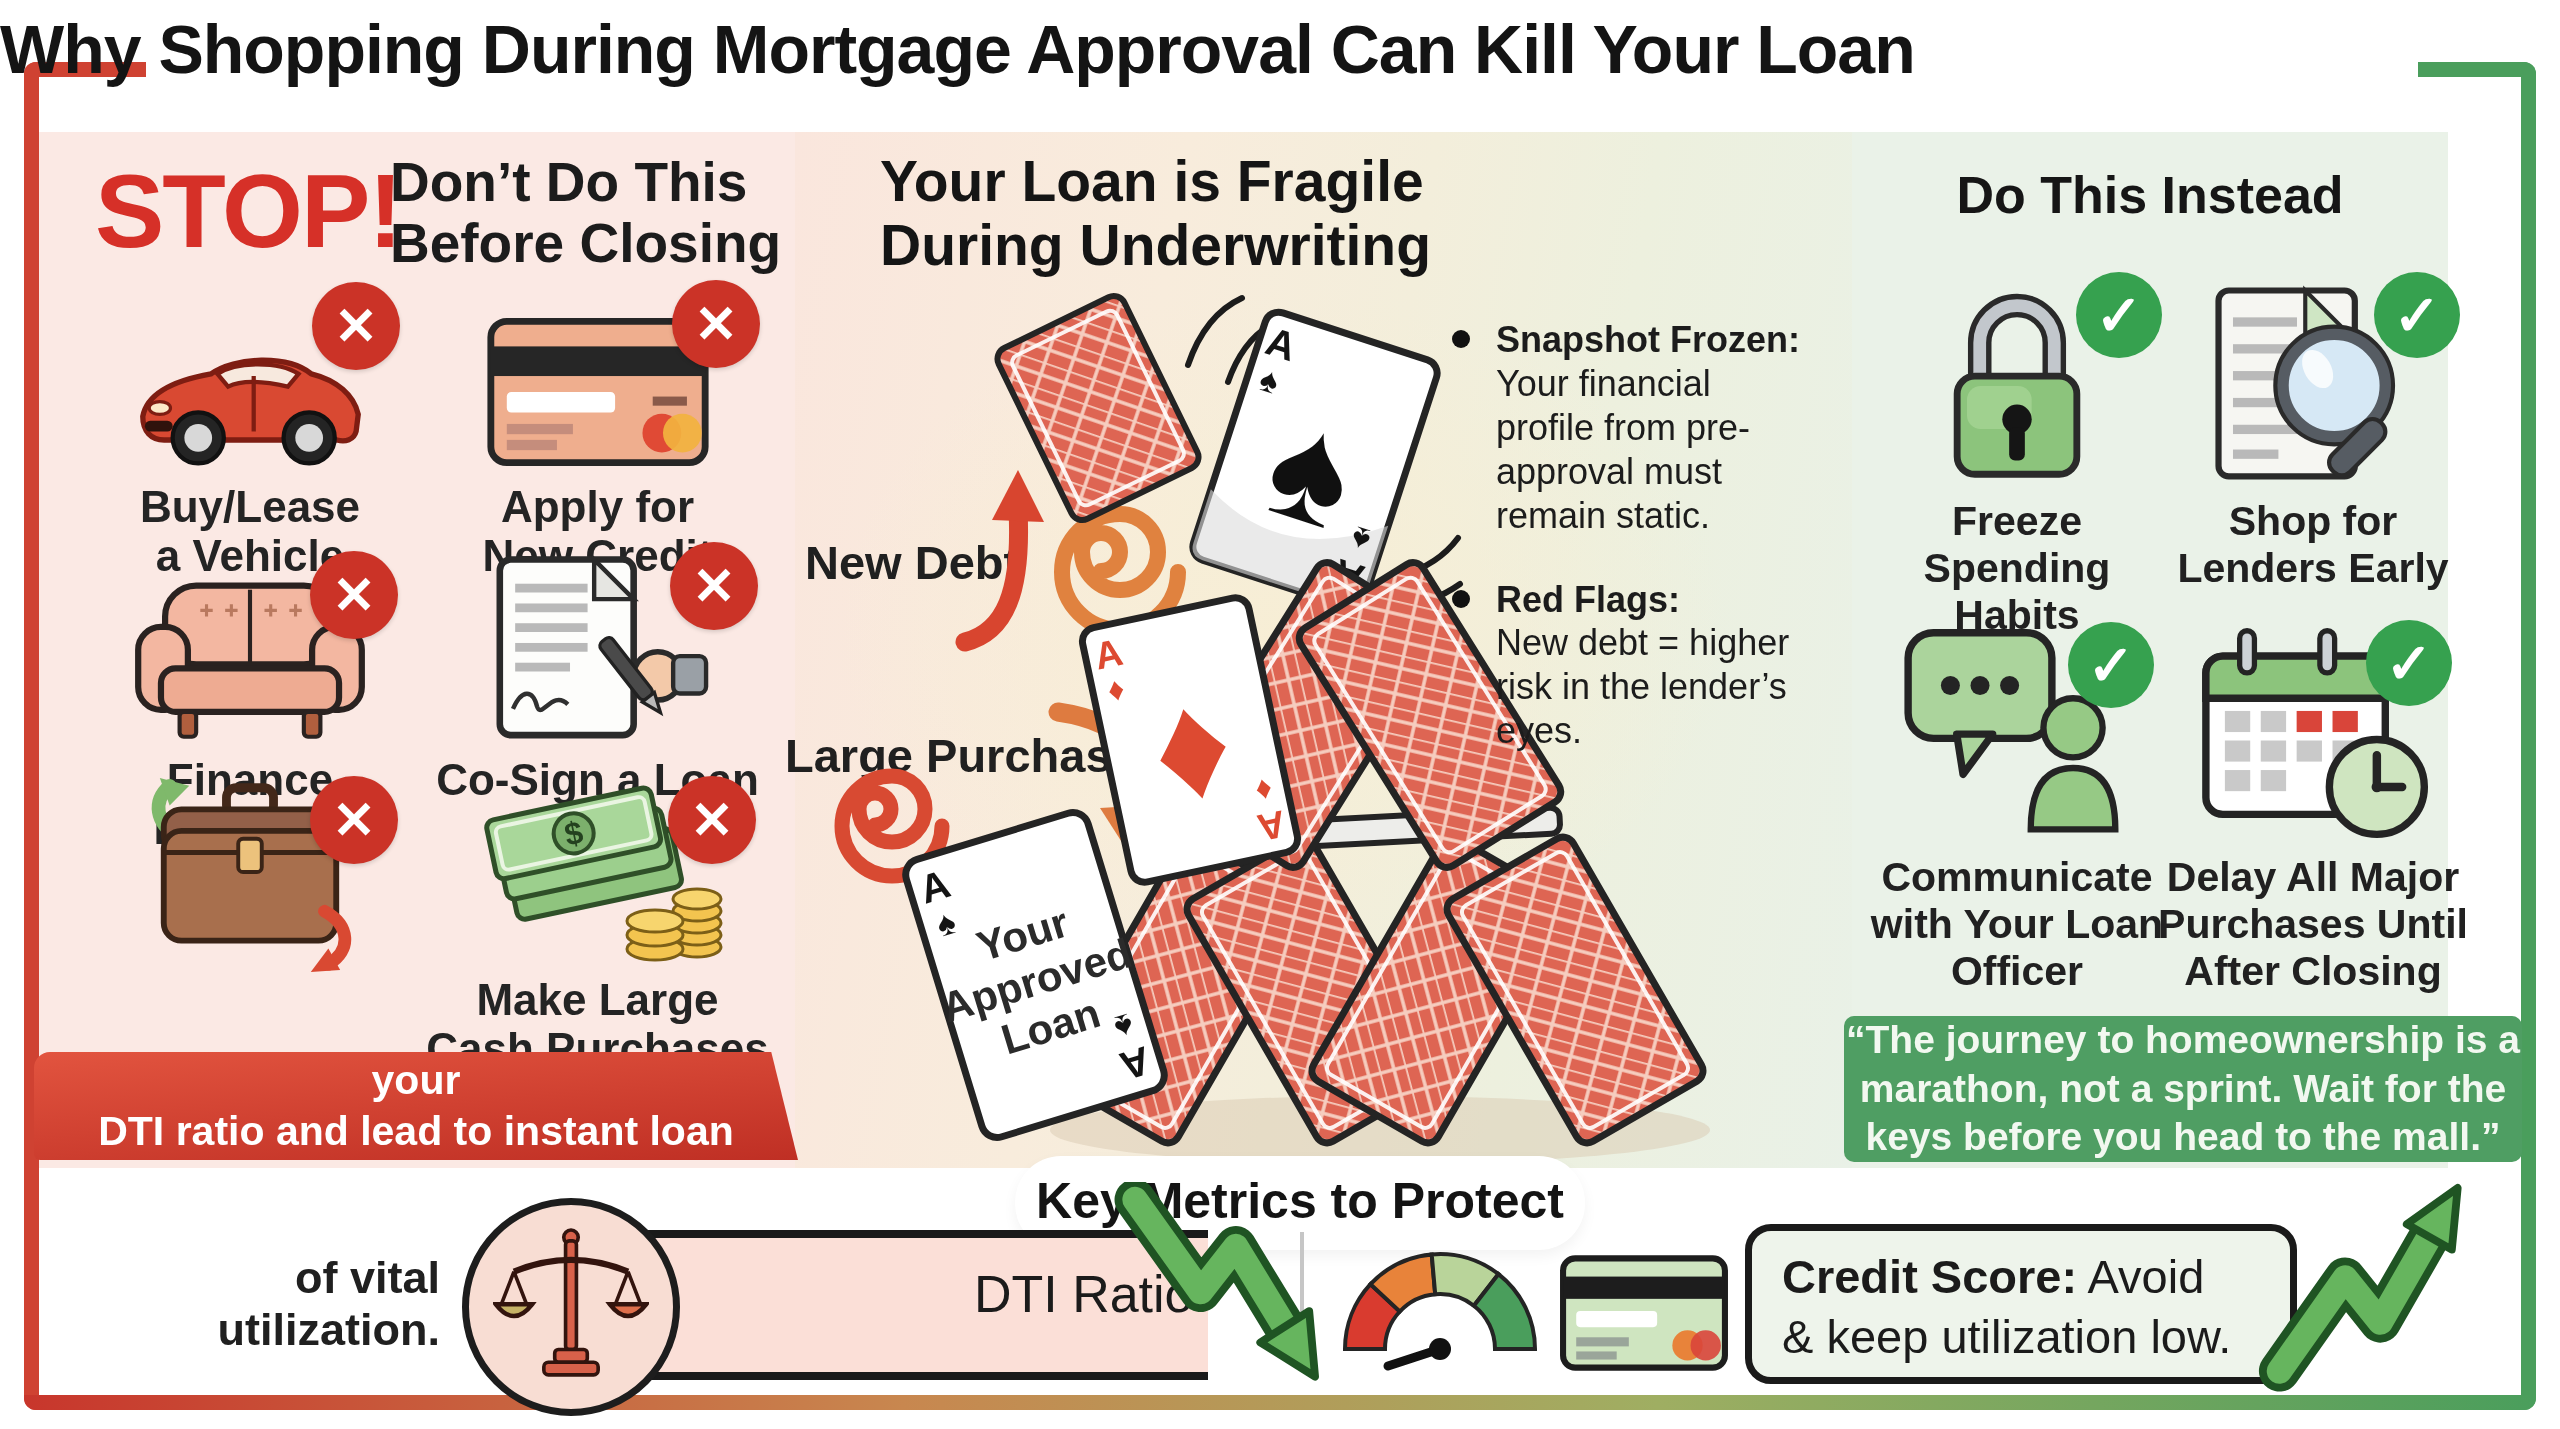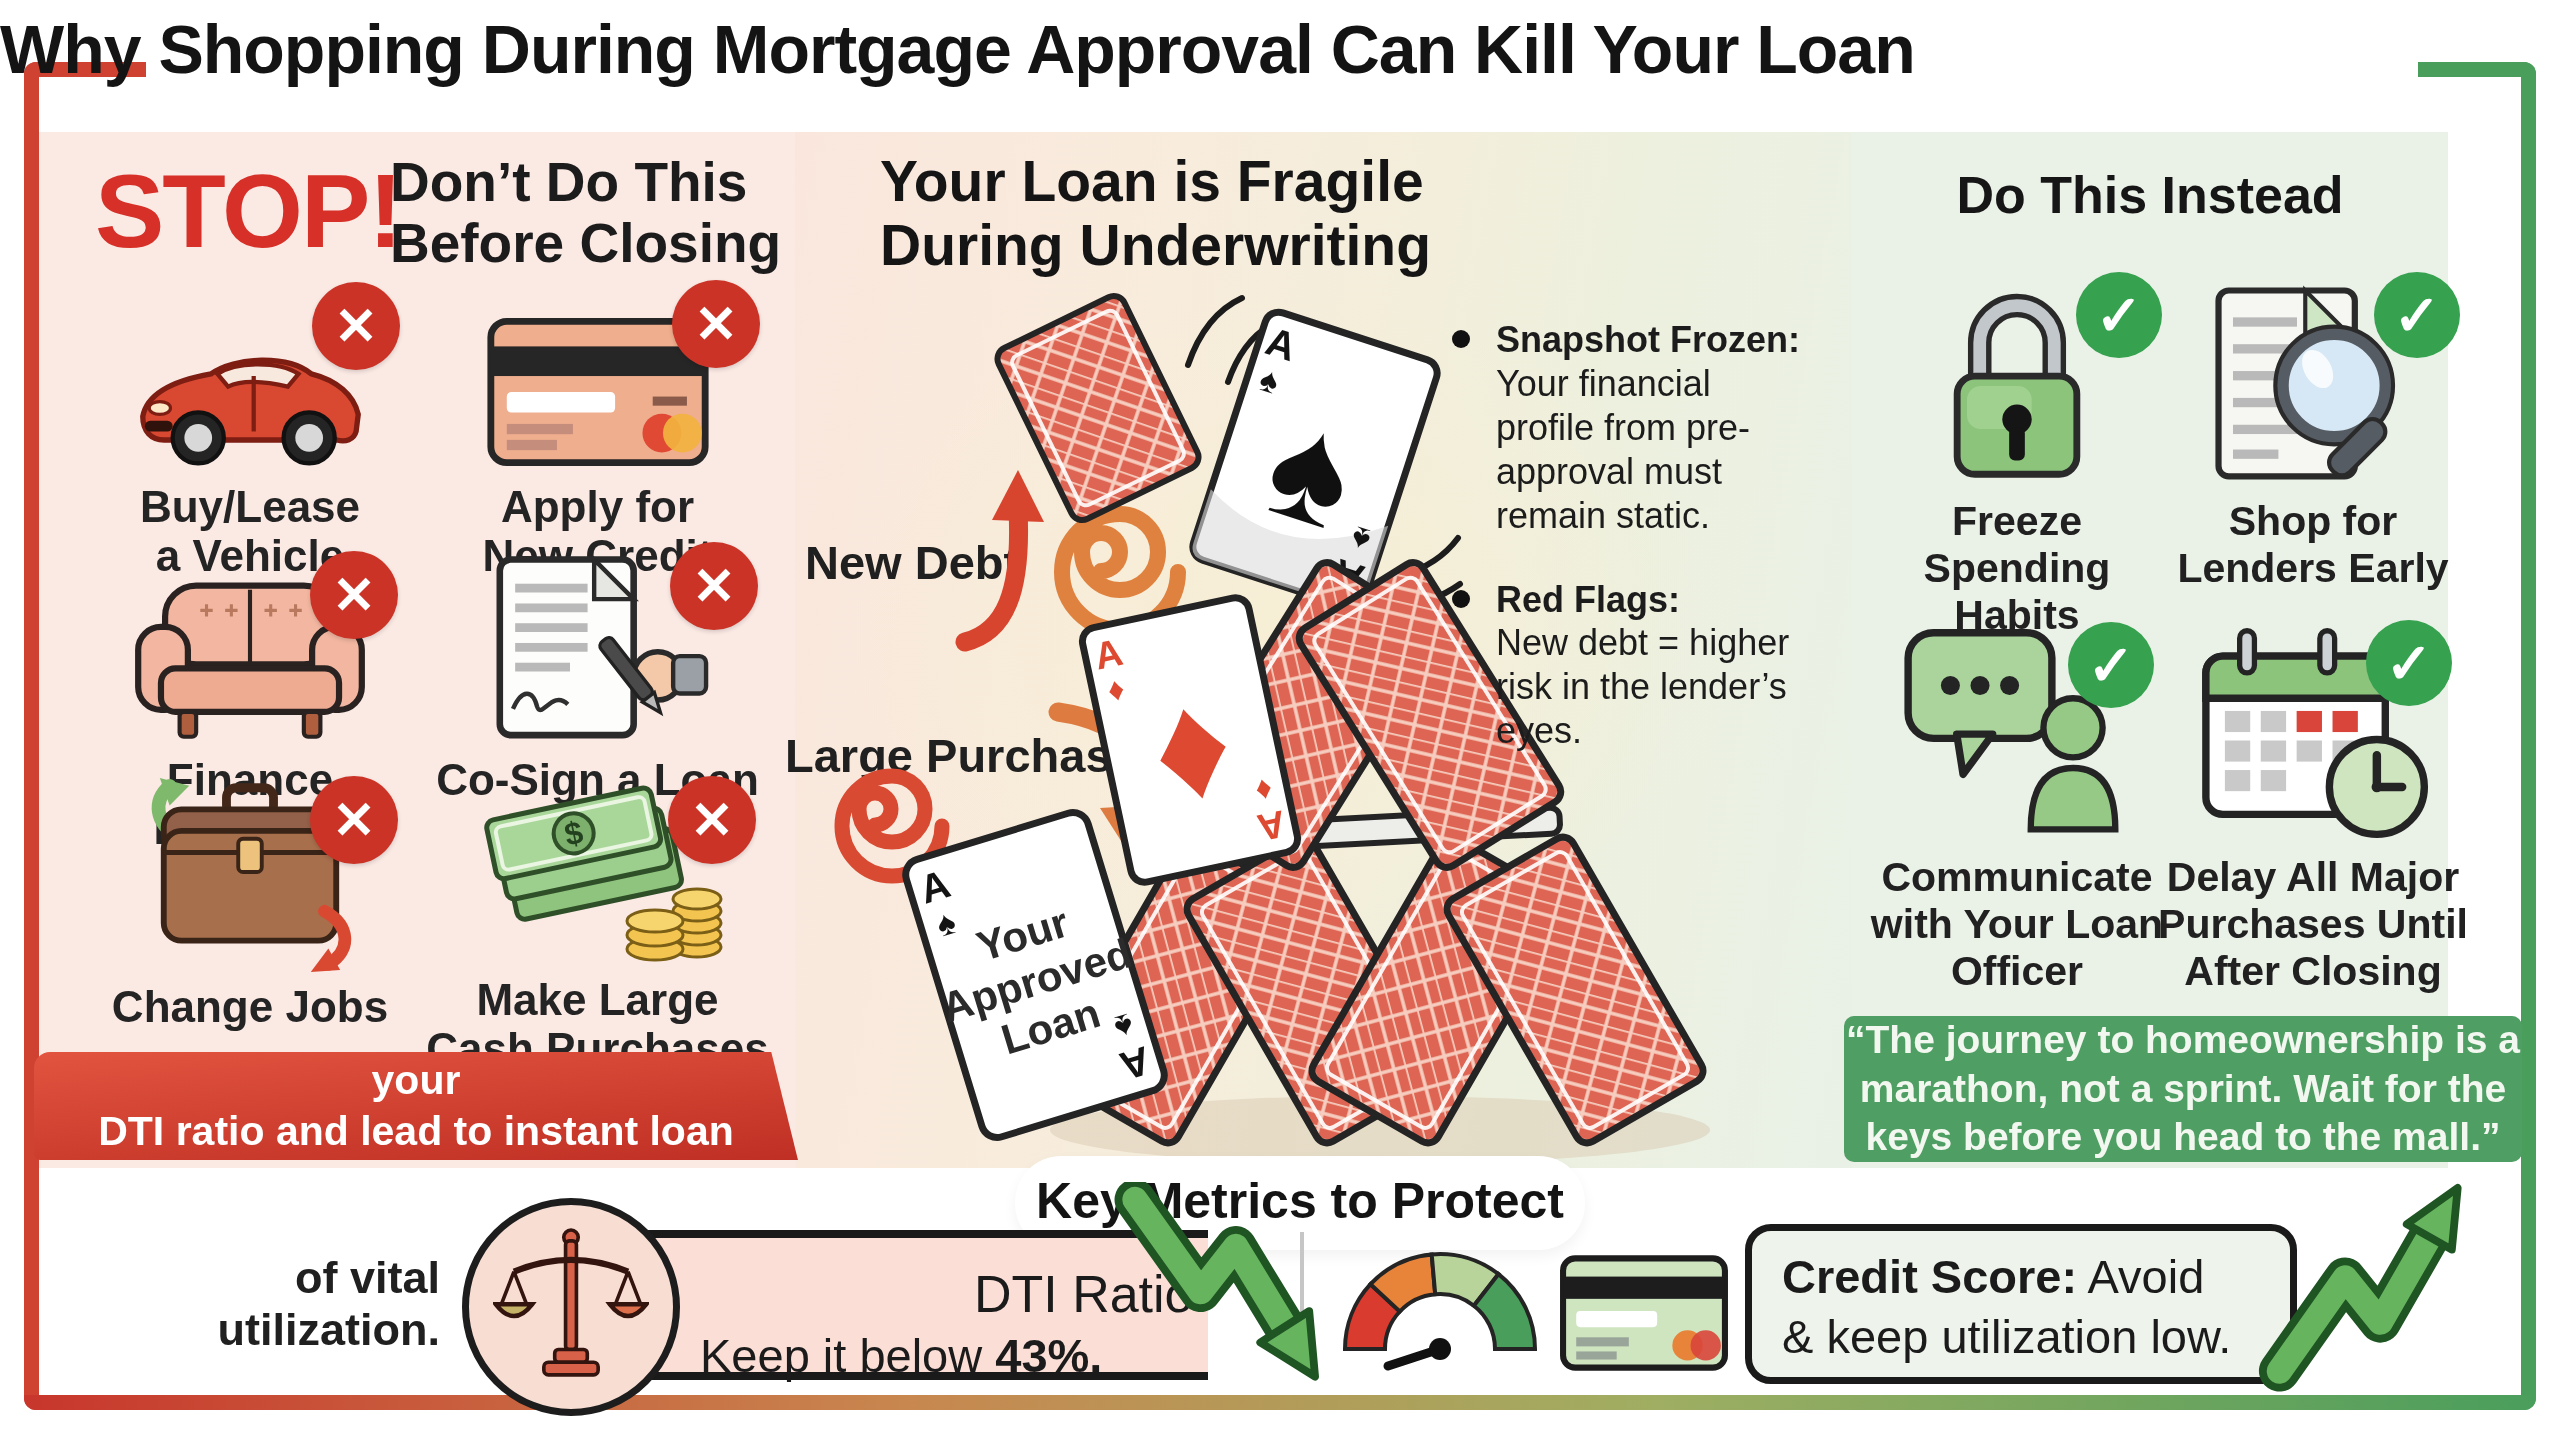--- a/index.html
+++ b/index.html
@@ -176,21 +176,20 @@
       <rect x="32" y="56" width="176" height="112" rx="18" fill="#a86f4d" stroke="#3a2417" stroke-width="6"></rect>
       <path d="M32 78 h176" stroke="#3a2417" stroke-width="5"></path>
       <rect x="108" y="64" width="24" height="34" rx="5" fill="#ecc27c" stroke="#3a2417" stroke-width="4"></rect>
       <path d="M196 138 C222 152 224 178 200 192" stroke="#d94932" stroke-width="13" fill="none" stroke-linecap="round"></path>
       <polygon points="212,198 182,200 200,176" fill="#d94932"></polygon>
     </svg>
     <div class="badge-x" style="right:22px;top:-14px;">
         <span>✕</span>
       </div>
   </div>
-  <div class="stop-label pre">Change Jobs</div>
 </div>
 
 <div class="stop-item" style="left:425px;top:790px;width:345px;">
   <div class="icon-box" style="height:175px;">
     <svg width="272" height="190" viewBox="0 0 250 190">
       <g transform="translate(24,44) rotate(-12)">
         <rect x="0" y="44" width="168" height="60" rx="8" fill="#8fc47e" stroke="#2f4f28" stroke-width="5"></rect>
         <rect x="-6" y="22" width="168" height="60" rx="8" fill="#9ccf8d" stroke="#2f4f28" stroke-width="5"></rect>
         <rect x="-12" y="0" width="168" height="60" rx="8" fill="#a9d79a" stroke="#2f4f28" stroke-width="5"></rect>
         <rect x="-4" y="8" width="152" height="44" rx="6" fill="none" stroke="#eaf5e2" stroke-width="4"></rect>
@@ -426,21 +425,20 @@
 keys before you head to the mall.”</div>
 
 <div class="abs metrics-band"></div>
 <div class="abs metrics-head">Key Metrics to Protect</div>
 
 <div class="abs left-note pre">of vital
 utilization.</div>
 
 <div class="abs dti-pill">
   <div class="dti-lead">DTI Ratio:</div>
-  <div class="dti-line2"><span>Keep it below </span><span class="dti-val">43%.</span></div>
 </div>
 
 <div class="abs scales-circle">
   <svg width="156" height="172" viewBox="0 0 170 190">
     <circle cx="85" cy="18" r="8" fill="#d8614a" stroke="#33140e" stroke-width="4"></circle>
     <rect x="79" y="22" width="12" height="120" rx="4" fill="#d8614a" stroke="#33140e" stroke-width="4"></rect>
     <path d="M22 56 Q85 30 148 56" stroke="#33140e" stroke-width="7" fill="none"></path>
     <path d="M22 56 L8 92 M22 56 L36 92" stroke="#33140e" stroke-width="4"></path>
     <path d="M148 56 L134 92 M148 56 L162 92" stroke="#33140e" stroke-width="4"></path>
     <path d="M2 92 Q22 118 42 92 Z" fill="#c6b266" stroke="#33140e" stroke-width="5"></path>

